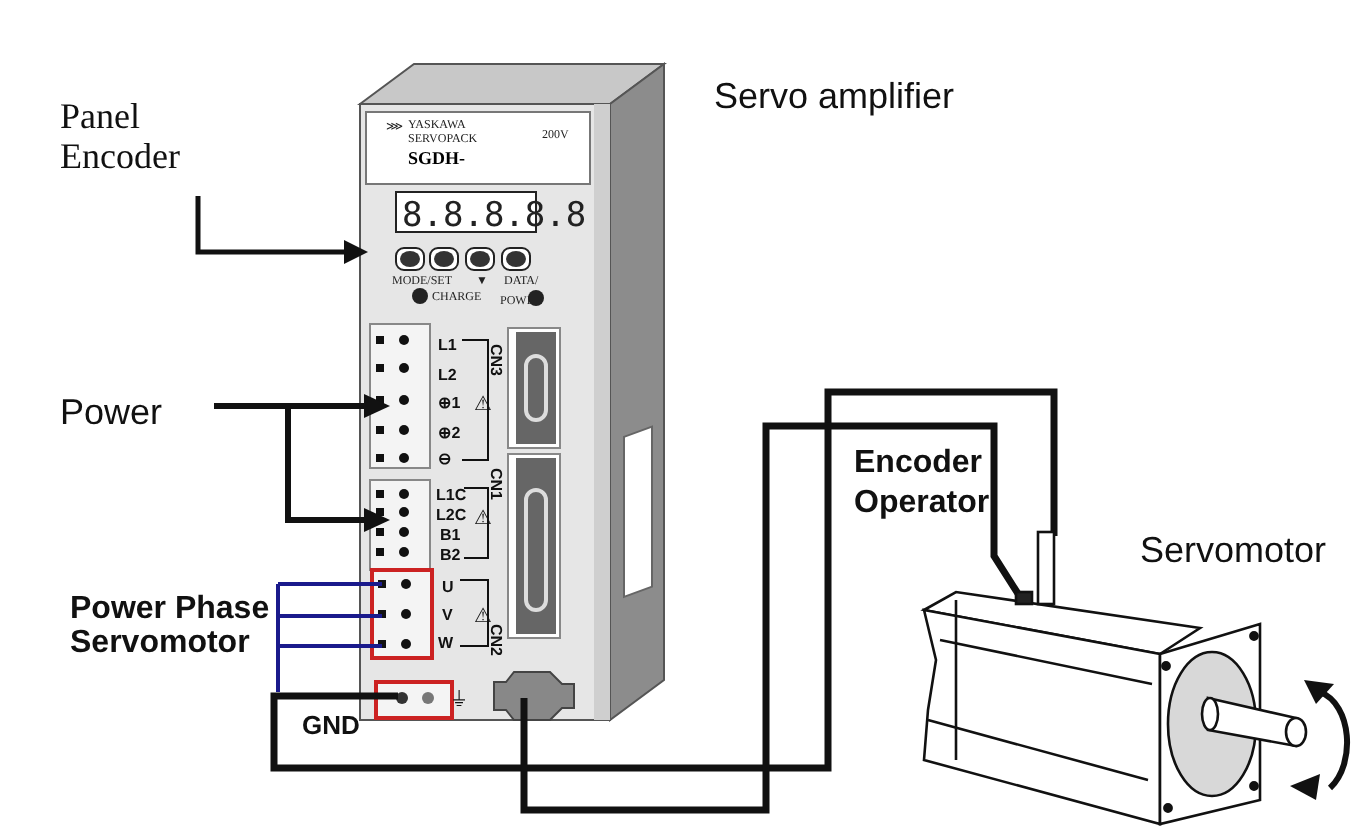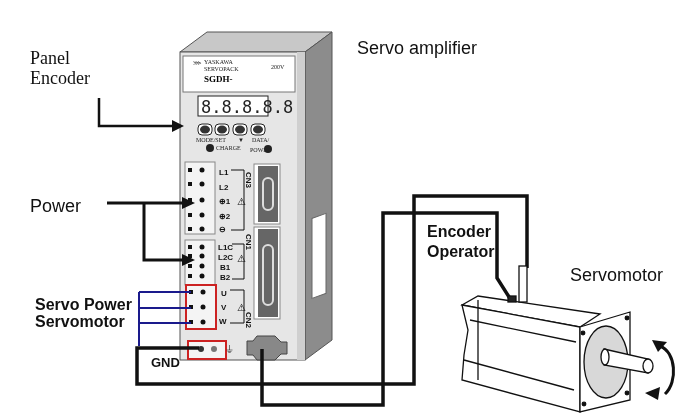--- a/index.html
+++ b/index.html
@@ -176,21 +176,21 @@
   <polygon points="645,393 660,387 658,400" fill="#111"></polygon>
 </svg>
 
 <div class="lbl big" style="left:30px;top:48px;line-height:20px;font-family:Liberation Serif, serif;">
   <div>Panel</div>
   <div>Encoder</div>
 </div>
 <div class="lbl big" style="left:357px;top:38px;">Servo amplifier</div>
 <div class="lbl big" style="left:30px;top:196px;">Power</div>
 <div class="lbl bold" style="left:35px;top:296px;">
-  <div>Servo Power</div>
+  <div>Power Phase</div>
   <div>Servomotor</div>
 </div>
 <div class="lbl bold" style="left:151px;top:354px;font-size:13px;">GND</div>
 <div class="lbl bold" style="left:427px;top:222px;line-height:20px;">
   <div>Encoder</div>
   <div>Operator</div>
 </div>
 <div class="lbl big" style="left:570px;top:265px;">Servomotor</div>
 
 </body></html>

